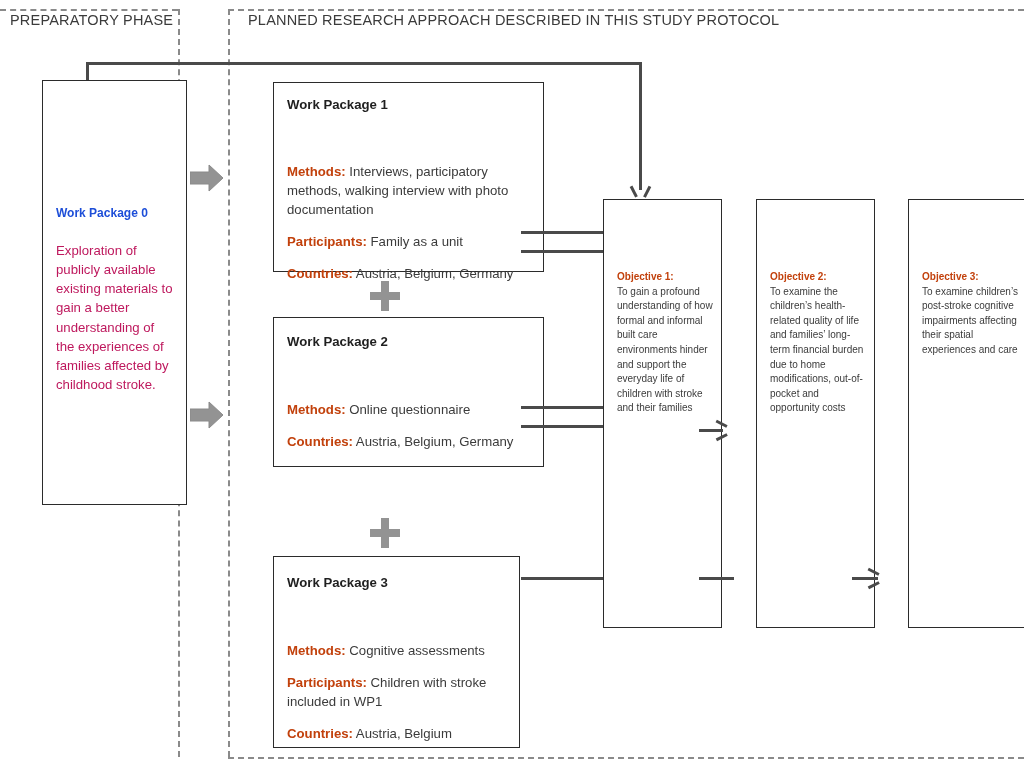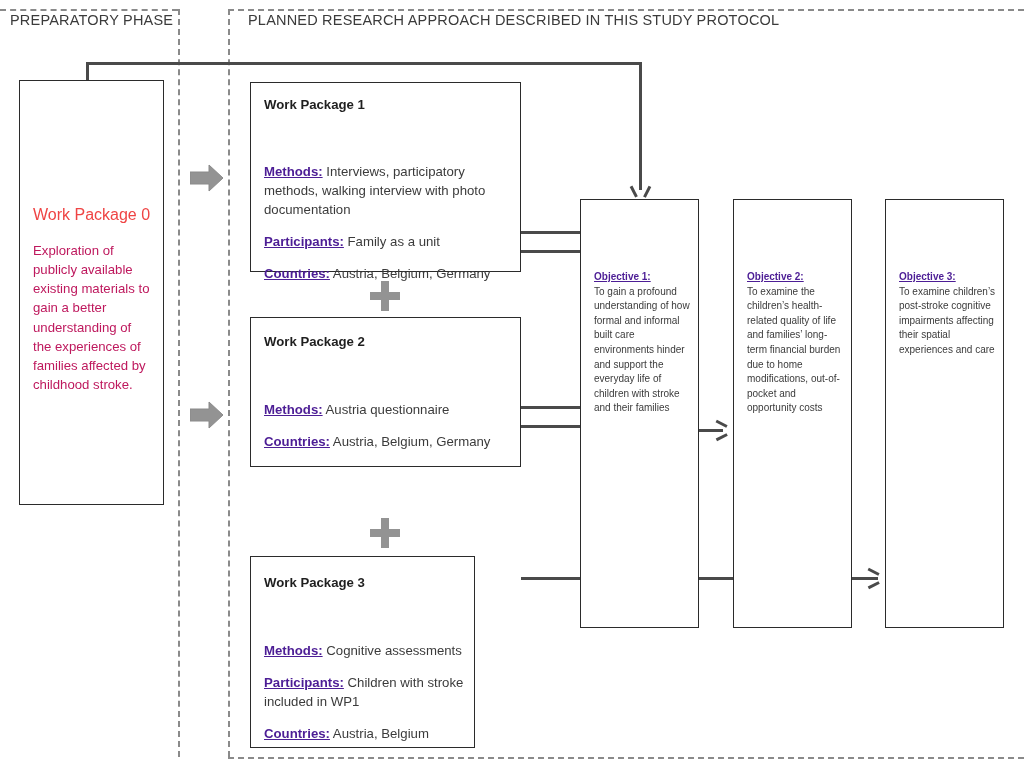--- a/index.html
+++ b/index.html
@@ -40,22 +40,23 @@
     white-space: nowrap;
     font-weight: 400;
   }
 
   
   .box {
     position: absolute;
     border: 1.6px solid #2b2b2b;
     background: #ffffff;
     box-sizing: border-box;
-  }
-  .lbl { font-weight: bold; color: #4c1d95; text-decoration: underline; }
+    margin-left: 23px;
+  }
+  .lbl { font-weight: bold; color: #c2410c; }
 
   
   .wp-title {
     position: absolute;
     left: 13px;
     font-weight: bold;
     font-size: 13.2px;
     color: #1f1f1f;
   }
   .wp-details {
@@ -75,23 +76,23 @@
     font-size: 10px;
     line-height: 1.46;
     color: #3b3b3b;
   }
   .obj-text .lbl { display: block; }
 
   
   .wp0-title {
     position: absolute;
     left: 13px;
-    font-weight: normal;
-    font-size: 16px;
-    color: #ef4444;
+    font-weight: bold;
+    font-size: 12px;
+    color: #1d4ed8;
   }
   .wp0-body {
     position: absolute;
     left: 13px;
     right: 10px;
     font-size: 13.2px;
     line-height: 1.45;
     color: #be185d;
   }
 
@@ -198,32 +199,32 @@
 
   <div class="plus-icon" style="left:370px; top:281px;">
     <svg width="30" height="30" viewBox="0 0 30 30" xmlns="http://www.w3.org/2000/svg">
       <polygon points="11,0 19,0 19,11 30,11 30,19 19,19 19,30 11,30 11,19 0,19 0,11 11,11" fill="#939393"></polygon>
     </svg>
   </div>
 
   <div class="box" style="left:250px; top:317px; width:271px; height:150px;">
     <div class="wp-title" style="top:16px;">Work Package 2</div>
     <div class="wp-details" style="top:70px;">
-      <p><span class="lbl">Methods:</span><span> Austria questionnaire</span></p>
+      <p><span class="lbl">Methods:</span><span> Online questionnaire</span></p>
       <p><span class="lbl">Countries:</span><span> Austria, Belgium, Germany</span></p>
     </div>
   </div>
 
   <div class="plus-icon" style="left:370px; top:518px;">
     <svg width="30" height="30" viewBox="0 0 30 30" xmlns="http://www.w3.org/2000/svg">
       <polygon points="11,0 19,0 19,11 30,11 30,19 19,19 19,30 11,30 11,19 0,19 0,11 11,11" fill="#939393"></polygon>
     </svg>
   </div>
 
-  <div class="box" style="left:250px; top:556px; width:225px; height:192px;">
+  <div class="box" style="left:250px; top:556px; width:247px; height:192px;">
     <div class="wp-title" style="top:18px;">Work Package  3</div>
     <div class="wp-details" style="top:72px;">
       <p><span class="lbl">Methods:</span><span> Cognitive assessments</span></p>
       <p><span class="lbl">Participants:</span><span> Children with stroke included in WP1</span></p>
       <p><span class="lbl">Countries:</span><span> Austria, Belgium</span></p>
     </div>
   </div>
 
   <div class="line-h" style="left:521px; top:231px; width:110px;"></div>
   <div class="chev-r" style="left:624px; top:225px;"></div>

